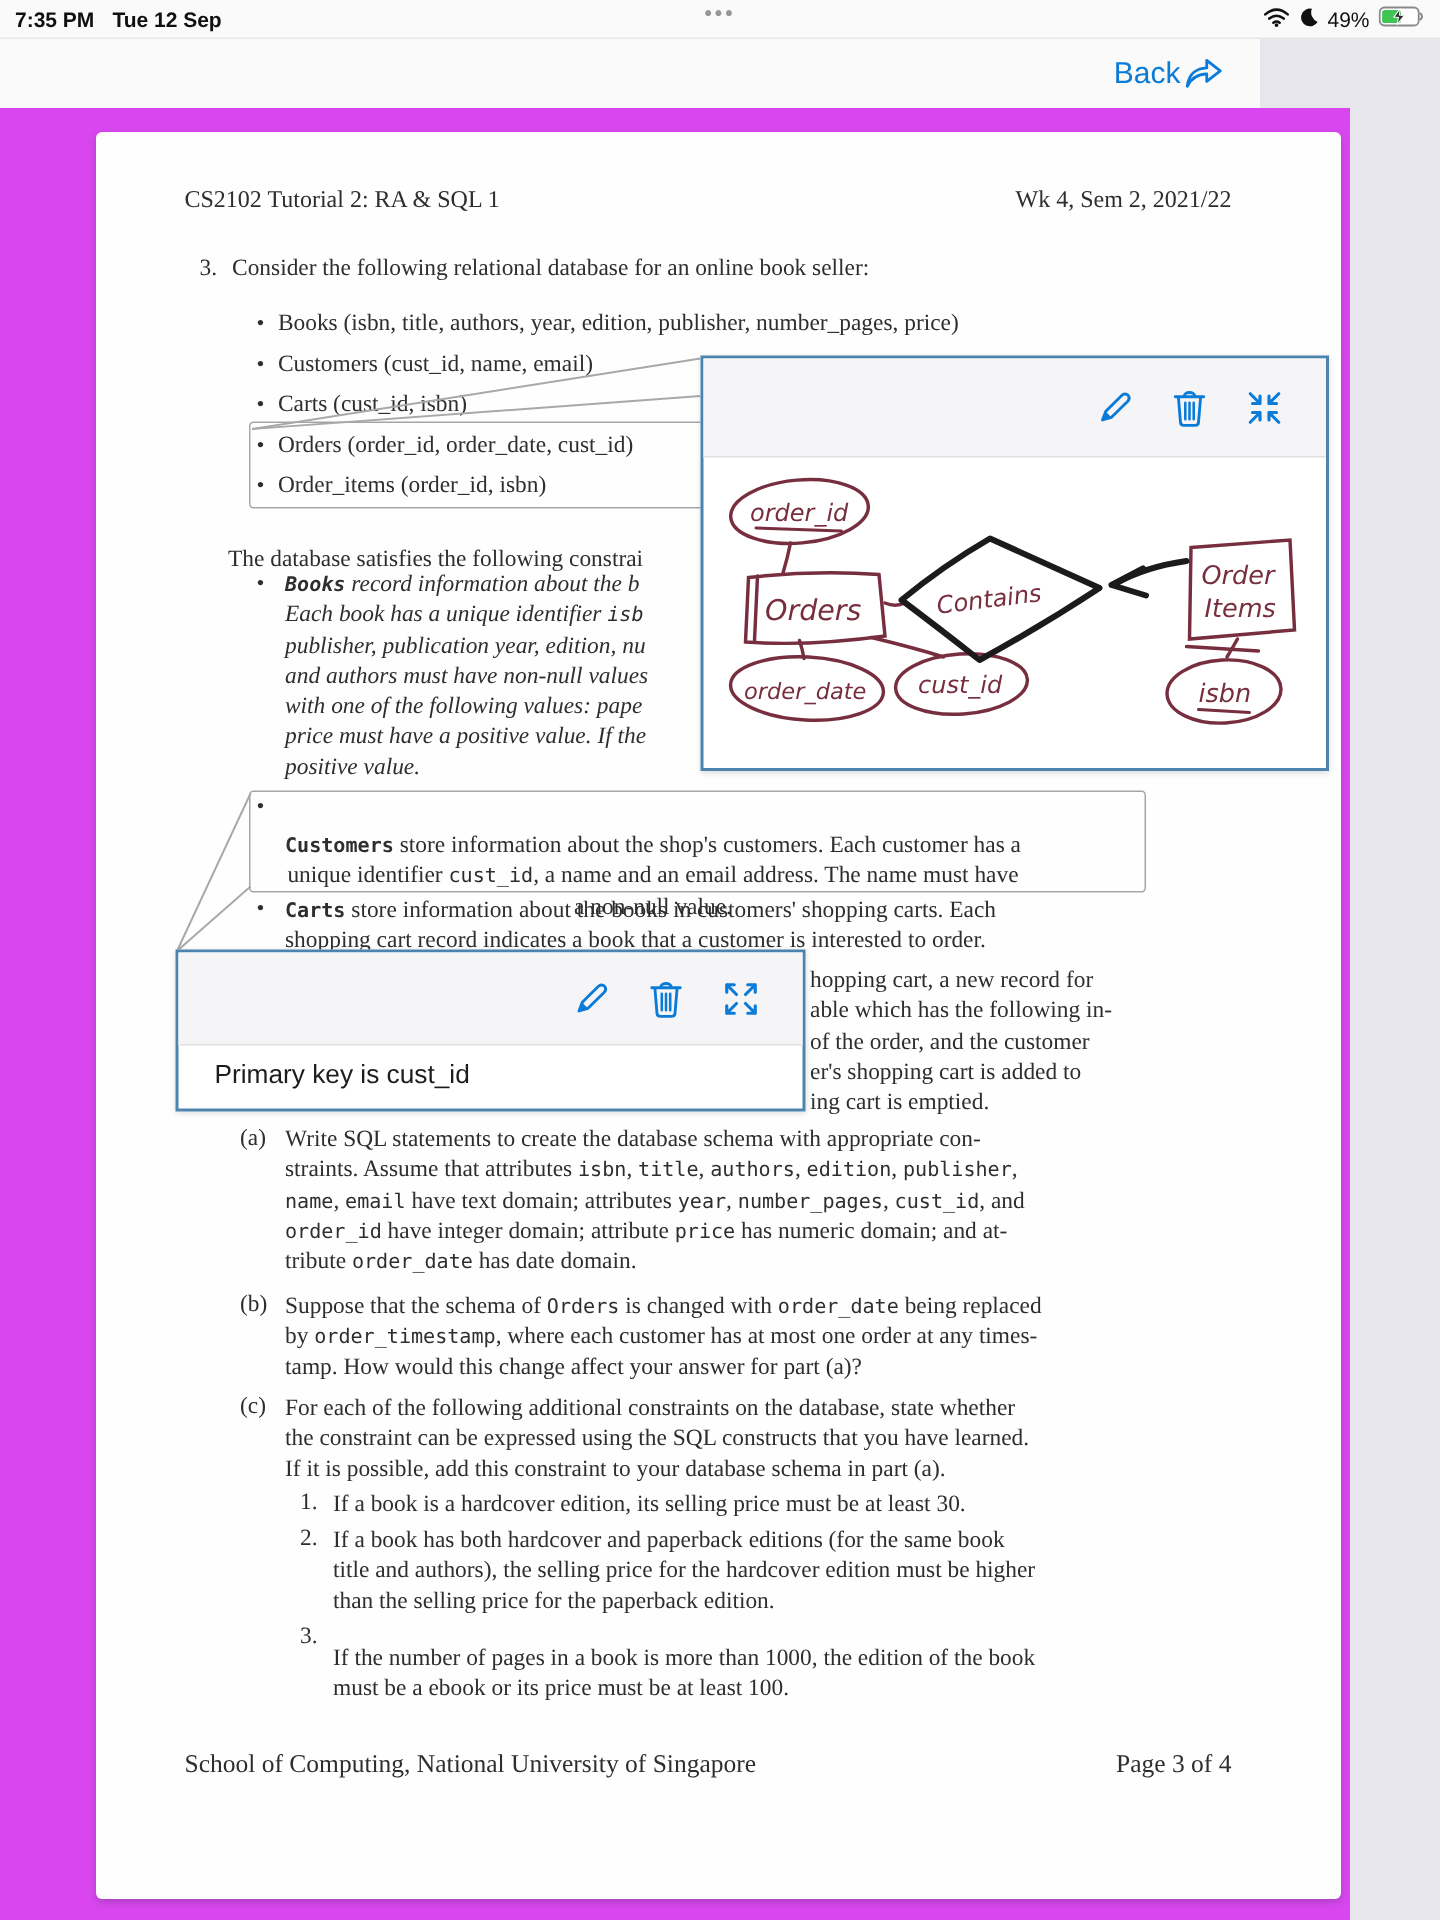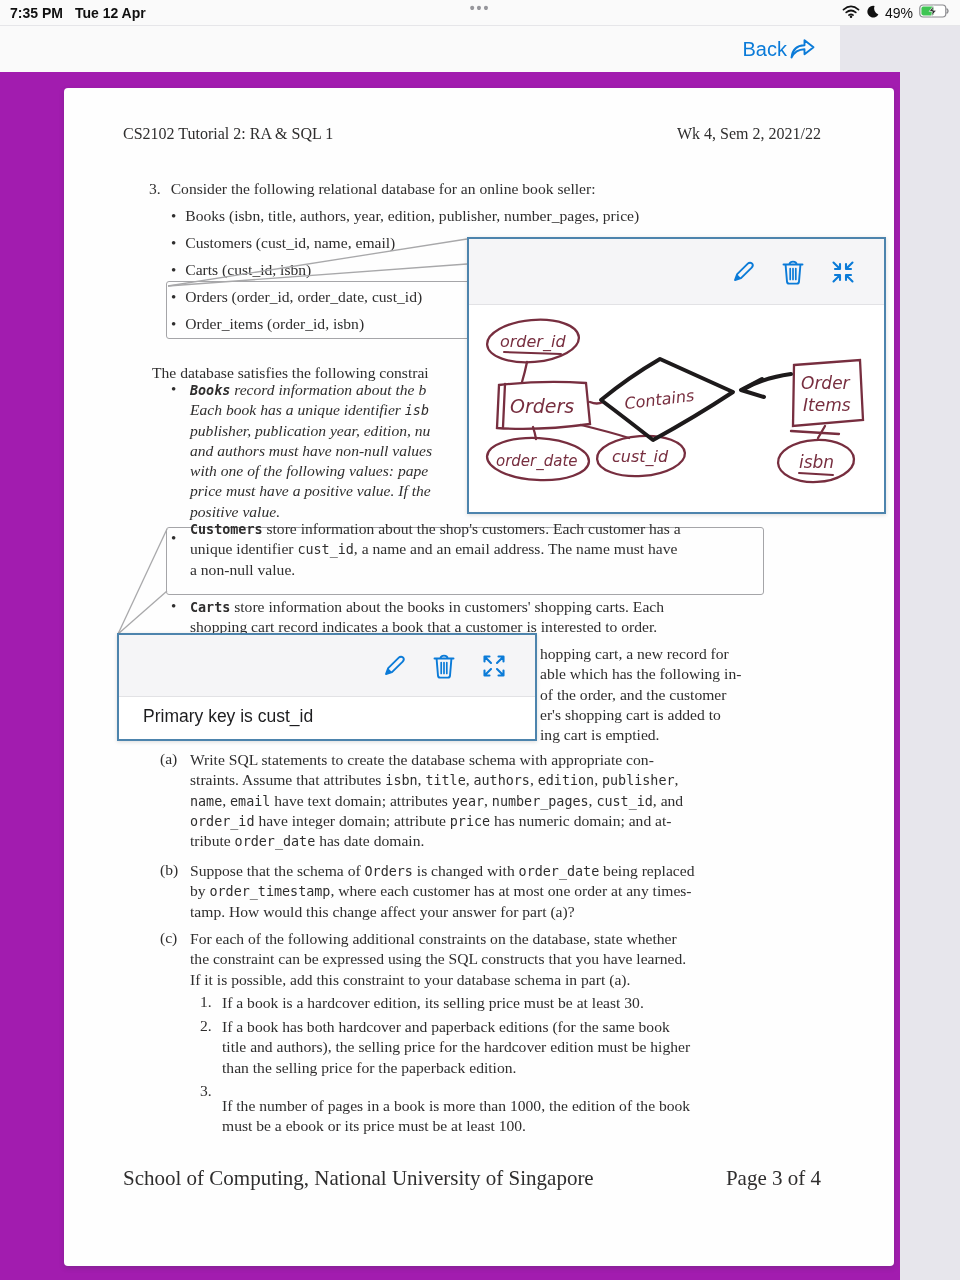--- a/index.html
+++ b/index.html
@@ -18,37 +18,37 @@
   .sb-dots{position:absolute;left:50%;top:0;transform:translateX(-50%);color:#97979c;font-size:14px;letter-spacing:2px;font-weight:700;}
   .sb-right{display:flex;align-items:flex-end;gap:6px;}
   .sb-right .pct{font-weight:400;}
   
   .nav-bar{
     position:absolute;top:26px;left:0;width:840px;height:46px;background:#fafafa;
     display:flex;align-items:center;justify-content:flex-end;padding:0 23px;box-sizing:border-box;
   }
   .back-btn{color:#0b7bd8;font-size:20px;font-family:"Liberation Sans",sans-serif;cursor:pointer;}
   
-  .content{position:absolute;top:72px;left:0;width:900px;height:1208px;background:#a21caf;}
+  .content{position:absolute;top:72px;left:0;width:900px;height:1208px;background:#d946ef;}
   .page{
     position:absolute;left:64px;top:16px;width:830px;height:1178px;background:#fefefe;
     border-radius:4px;box-shadow:0 2px 5px rgba(55,55,75,.28);
   }
   .abs{position:absolute;}
   .doc-header{left:59px;top:37px;right:73px;display:flex;justify-content:space-between;font-size:16px;}
   .tl{white-space:nowrap;}
   .block{position:absolute;font-size:15.6px;}
   .block .tl{height:20.3px;line-height:20.3px;}
   .schema-list .tl{height:27px;line-height:27px;}
   .schema-list .tl::before{content:"\2022";margin-right:9px;font-size:15px;}
   .mono{font-family:"DejaVu Sans Mono",monospace;font-size:13.4px;}
   .mb{font-weight:bold;}
   .bullet-dot{position:absolute;font-size:15px;width:10px;}
   .part-label{position:absolute;font-size:15.6px;}
-  .doc-footer{left:59px;top:1078px;right:73px;display:flex;justify-content:space-between;font-size:21px;}
+  .doc-footer{left:59px;top:1078px;right:73px;display:flex;justify-content:space-between;font-size:17px;}
   
   .callout-box{position:absolute;border:1px solid #a5a5a8;border-radius:3px;background:transparent;}
   .leader-svg{position:absolute;left:0;top:0;pointer-events:none;}
   
   .popup{position:absolute;background:#ffffff;border:2px solid #4d84ad;box-shadow:0 1px 4px rgba(0,0,0,.14);box-sizing:border-box;}
   .popup-toolbar{background:#f5f5f7;border-bottom:1px solid #e2e2e5;display:flex;align-items:center;justify-content:flex-end;gap:20px;padding-right:26px;box-sizing:border-box;}
   .popup1{left:403px;top:149px;width:419px;height:277px;}
   .popup1 .popup-toolbar{height:66px;}
   .popup2{left:53px;top:545px;width:420px;height:108px;}
   .popup2 .popup-toolbar{height:62px;}
@@ -56,21 +56,21 @@
   .note-text{font-family:"Liberation Sans",sans-serif;font-size:17.5px;color:#1d1d1f;padding:9px 0 0 24px;}
   .er-body{position:relative;width:415px;height:206px;}
   .hand{font-family:"DejaVu Sans",sans-serif;font-style:italic;fill:#772e3f;}
 </style>
 </head>
 <body>
 
 <div class="status-bar">
   <div class="sb-left">
     <span>7:35 PM</span>
-    <span>Tue 12 Apr</span>
+    <span>Tue 12 Sep</span>
   </div>
   <div class="sb-dots">•••</div>
   <div class="sb-right">
     <span>
       <svg width="18" height="13" viewBox="0 0 18 13">
         <path d="M1.5,4.6 Q9,-1.8 16.5,4.6" fill="none" stroke="#111" stroke-width="1.7" stroke-linecap="round"></path>
         <path d="M4.2,7.4 Q9,3.6 13.8,7.4" fill="none" stroke="#111" stroke-width="1.7" stroke-linecap="round"></path>
         <path d="M6.9,10.1 Q9,8.5 11.1,10.1" fill="none" stroke="#111" stroke-width="1.7" stroke-linecap="round"></path>
         <circle cx="9" cy="11.7" r="1.25" fill="#111"></circle>
       </svg>
@@ -102,21 +102,21 @@
 </div>
 
 <div class="content">
   <div class="page">
 
     <div class="abs doc-header">
       <span>CS2102 Tutorial 2: RA &amp; SQL 1</span>
       <span>Wk 4, Sem 2, 2021/22</span>
     </div>
 
-    <div class="block" style="left:69px;top:92px;margin-left:16px;">
+    <div class="block" style="left:69px;top:82px;">
       <span style="margin-right:10px;">3.</span><span>Consider the following relational database for an online book seller:</span>
     </div>
 
     <div class="block schema-list" style="left:107px;top:114px;">
         <div class="tl"><span>Books (isbn, title, authors, year, edition, publisher, number_pages, price)</span></div>
         <div class="tl"><span>Customers (cust_id, name, email)</span></div>
         <div class="tl"><span>Carts (cust_id, isbn)</span></div>
         <div class="tl"><span>Orders (order_id, order_date, cust_id)</span></div>
         <div class="tl"><span>Order_items (order_id, isbn)</span></div>
       </div>
@@ -133,21 +133,21 @@
         <div class="tl"><span class="mono mb">Books</span><span> record information about the b</span></div>
         <div class="tl"><span>Each book has a unique identifier </span><span class="mono">isb</span></div>
         <div class="tl"><span>publisher, publication year, edition, nu</span></div>
         <div class="tl"><span>and authors must have non-null values</span></div>
         <div class="tl"><span>with one of the following values: pape</span></div>
         <div class="tl"><span>price must have a positive value. If the</span></div>
         <div class="tl"><span>positive value.</span></div>
       </div>
 
     <span class="bullet-dot" style="left:107px;top:442px;">•</span>
-    <div class="block" style="left:126px;top:431px;">
+    <div class="block" style="left:126px;top:466px;text-align:center;">
         <div class="tl"><span class="mono mb">Customers</span><span> store information about the shop's customers. Each customer has a</span></div>
         <div class="tl"><span>unique identifier </span><span class="mono">cust_id</span><span>, a name and an email address. The name must have</span></div>
         <div class="tl"><span>a non-null value.</span></div>
       </div>
 
     <span class="bullet-dot" style="left:107px;top:510px;">•</span>
     <div class="block" style="left:126px;top:509px;">
         <div class="tl"><span class="mono mb">Carts</span><span> store information about the books in customers' shopping carts. Each</span></div>
         <div class="tl"><span>shopping cart record indicates a book that a customer is interested to order.</span></div>
       </div>

